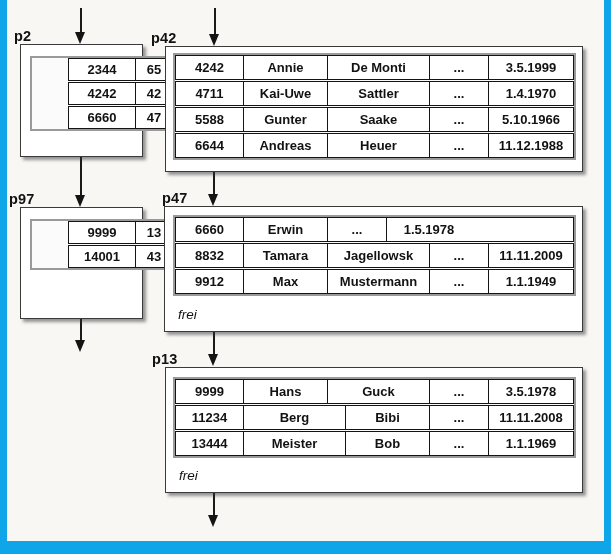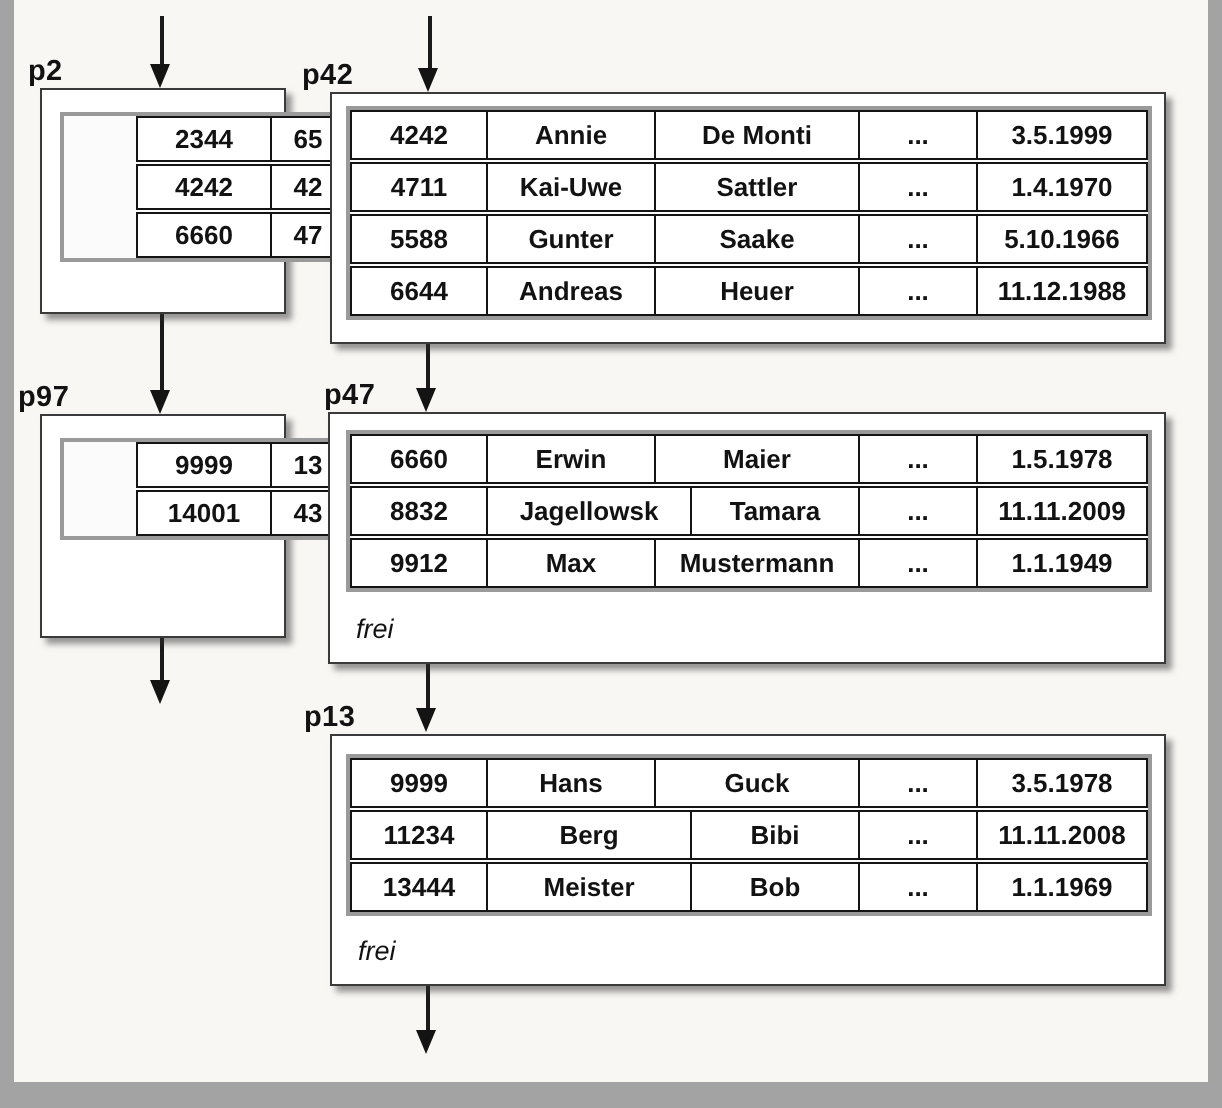--- a/index.html
+++ b/index.html
@@ -3,21 +3,21 @@
 <meta charset="utf-8">
 <style>
   html,body { margin:0; padding:0; }
   body {
     font-family: "Liberation Sans", sans-serif;
     background:#e9e7e3;
   }
   .stage {
     position:relative;
     width:611px; height:554px;
-    background:#a3a3a3;
+    background:#0ea5e9;
     overflow:hidden;
   }
   .sheet {
     position:absolute; left:7px; top:0; width:597px; height:541px;
     background:#f8f7f4;
   }
   
   .page-box {
     position:absolute;
     background:#ffffff;
@@ -205,28 +205,27 @@
           <div class="record-cell c1">43</div>
         </div>
       </div>
   </div>
 
   <div class="page-box" id="box-p47">
     <div class="record-table data-table" id="table-p47" data-table="p47">
         <div class="record-row">
           <div class="record-cell c0">6660</div>
           <div class="record-cell c1">Erwin</div>
-          <div class="record-cell c2">Maier</div>
           <div class="record-cell c3">...</div>
           <div class="record-cell c4">1.5.1978</div>
         </div>
         <div class="record-row">
           <div class="record-cell c0">8832</div>
+          <div class="record-cell c1">Tamara</div>
           <div class="record-cell c2">Jagellowsk</div>
-          <div class="record-cell c1">Tamara</div>
           <div class="record-cell c3">...</div>
           <div class="record-cell c4">11.11.2009</div>
         </div>
         <div class="record-row">
           <div class="record-cell c0">9912</div>
           <div class="record-cell c1">Max</div>
           <div class="record-cell c2">Mustermann</div>
           <div class="record-cell c3">...</div>
           <div class="record-cell c4">1.1.1949</div>
         </div>

